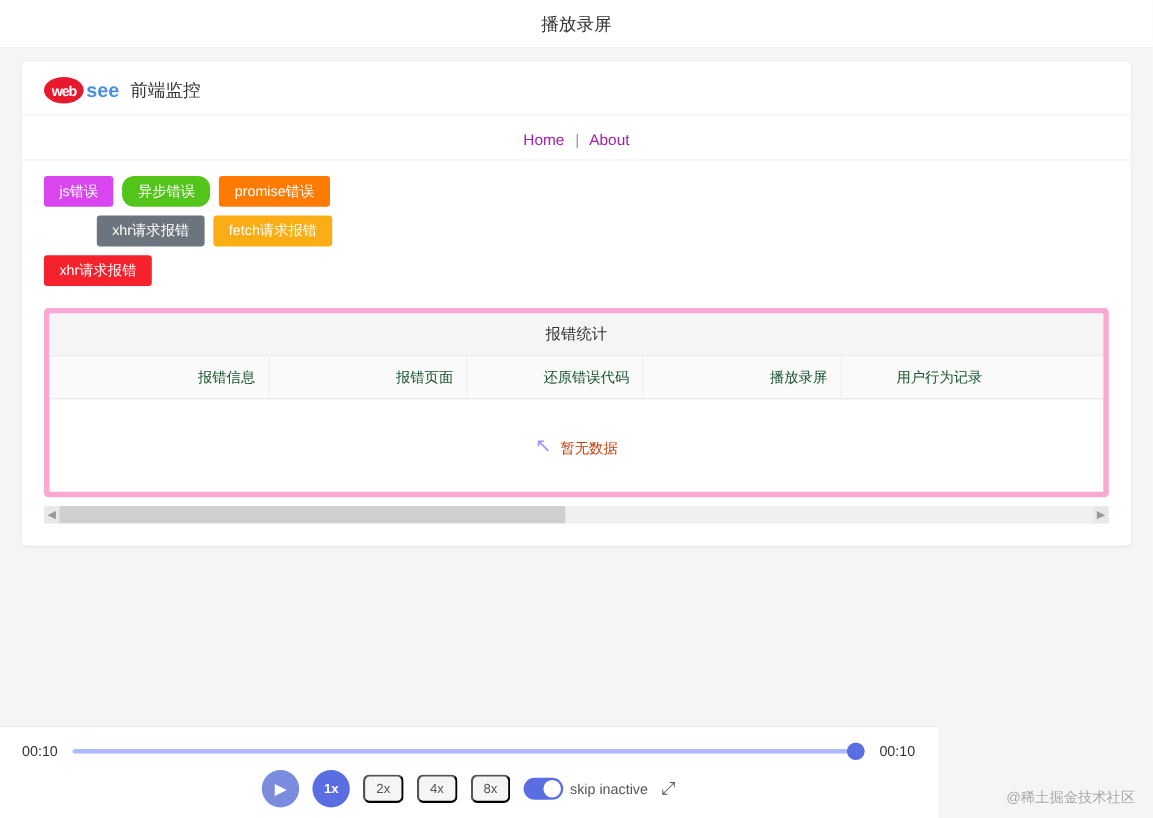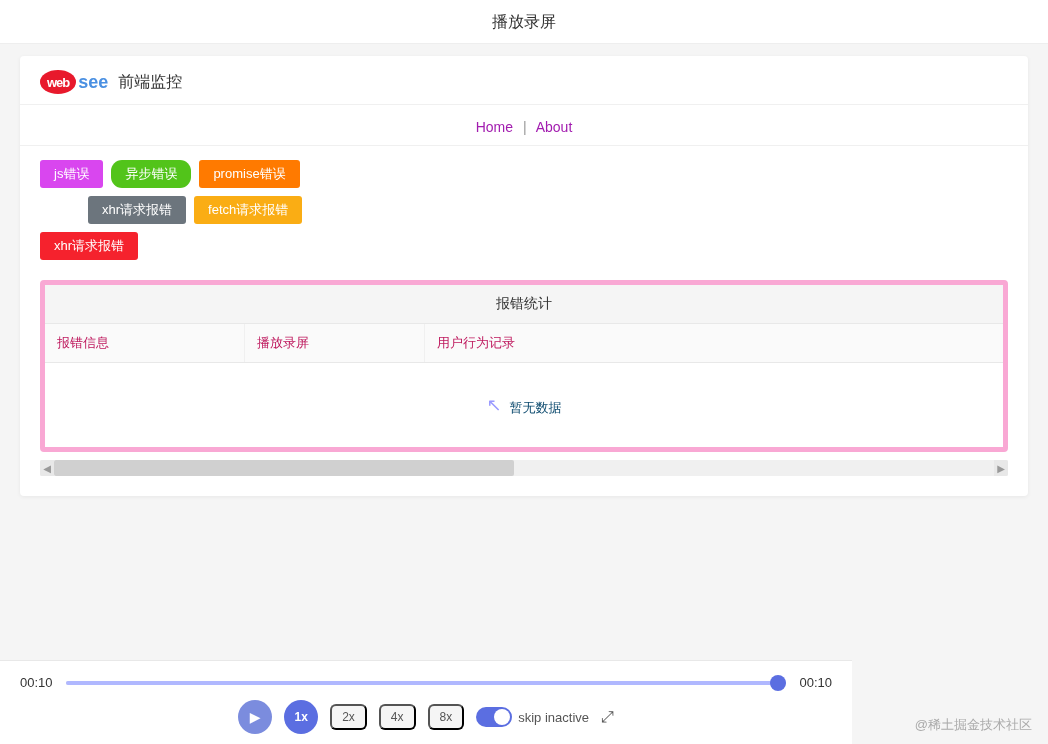--- a/index.html
+++ b/index.html
@@ -111,32 +111,32 @@
     }
     .table-cols {
       display: grid;
       grid-template-columns: 200px 180px 160px 180px 140px 150px;
       background: #fafafa;
       border-bottom: 1px solid #e8e8e8;
     }
     .table-col-head {
       padding: 10px 12px;
       font-size: 13px;
-      color: #be185d;
-      text-align: left;
+      color: #14532d;
+      text-align: right;
       border-right: 1px solid #f0f0f0;
     }
     .table-col-head:last-child { border-right: none; }
     .table-empty {
       padding: 30px;
       text-align: center;
     }
     .no-data-text {
       font-size: 13px;
-      color: #0c4a6e;
+      color: #c2410c;
       margin-top: 6px;
     }
 
     
     .scrollbar-area {
       margin: 8px 20px 0;
       height: 16px;
       background: #f0f0f0;
       border-radius: 2px;
       display: flex;
@@ -346,20 +346,22 @@
     <button class="btn-tag btn-amber">fetch请求报错</button>
   </div>
   <div class="btn-group" style="padding-top:4px;">
     <button class="btn-tag btn-red">xhr请求报错</button>
   </div>
 
   <div class="table-section">
     <div class="table-header">报错统计</div>
     <div class="table-cols">
       <div class="table-col-head">报错信息</div>
+      <div class="table-col-head">报错页面</div>
+      <div class="table-col-head">还原错误代码</div>
       <div class="table-col-head">播放录屏</div>
       <div class="table-col-head">用户行为记录</div>
     </div>
     <div class="table-empty">
       <div style="display:flex;align-items:center;justify-content:center;gap:8px;">
         <span class="cursor-icon">↖</span>
         <div>
           <div class="no-data-text">暂无数据</div>
         </div>
       </div>

